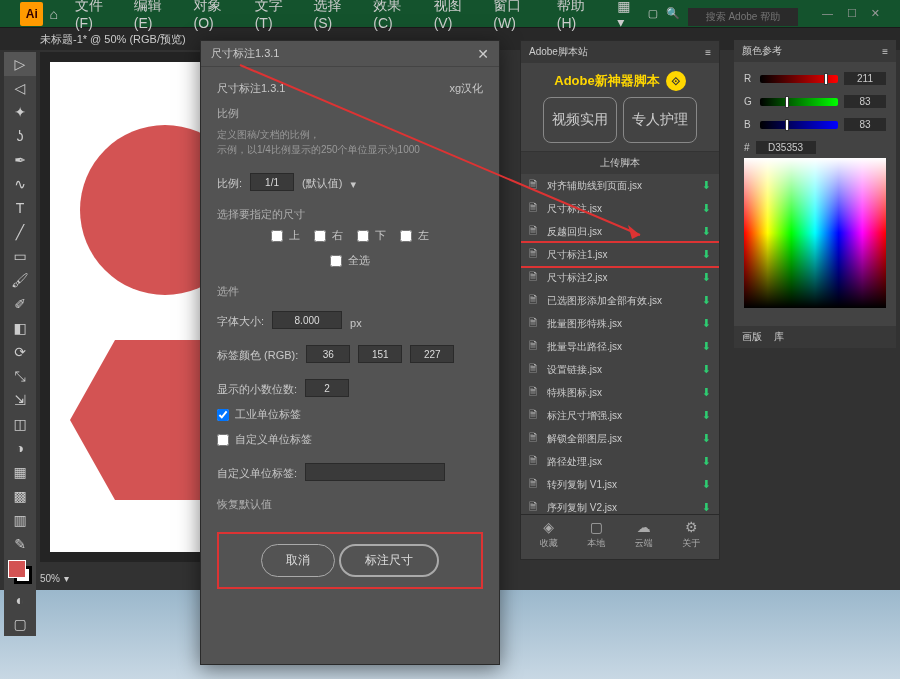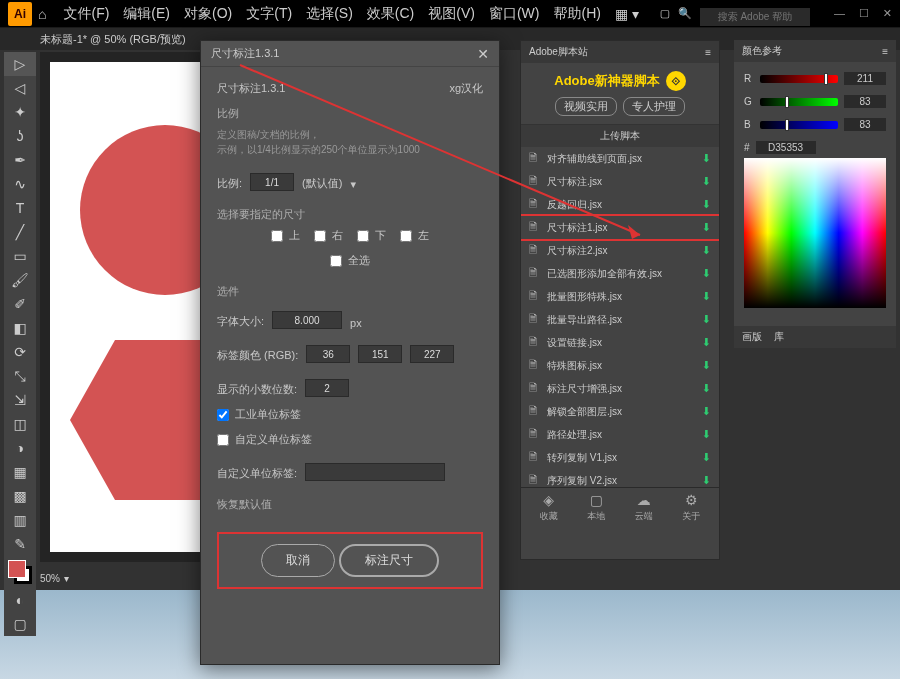--- a/index.html
+++ b/index.html
@@ -1,19 +1,19 @@
 <!DOCTYPE html>
 <html><head>
 <meta charset="utf-8">
 <style>
 * { margin: 0; padding: 0; box-sizing: border-box; font-family: sans-serif; }
 body { width: 900px; height: 679px; background: #323232; color: #ccc; font-size: 11px; overflow: hidden; position: relative; }
 
 
-.menubar { height: 28px; background: #000000; display: flex; align-items: center; padding: 0 8px; border-bottom: 1px solid #1a1a1a; }
+.menubar { height: 28px; background: #14532d; display: flex; align-items: center; padding: 0 20px; border-bottom: 1px solid #1a1a1a; }
 .app-icon { width: 24px; height: 24px; background: #ff9a00; color: #330000; display: flex; align-items: center; justify-content: center; font-weight: bold; font-size: 12px; border-radius: 2px; margin-right: 6px; }
 .home-icon { color: #ccc; font-size: 14px; margin-right: 10px; }
 .menubar-item { padding: 0 7px; cursor: pointer; font-size: 14px; }
 .menubar-right { margin-left: auto; display: flex; align-items: center; gap: 8px; }
 .win-controls { display: flex; gap: 14px; margin-left: 16px; color: #999; }
 
 
 .doctab-row { height: 22px; background: #282828; display: flex; align-items: center; padding-left: 40px; font-size: 11px; }
 
 
@@ -50,21 +50,21 @@
 .dlg-btn { border: 1px solid #aaa; border-radius: 18px; padding: 6px 24px; background: transparent; color: #ddd; cursor: pointer; font-size: 12px; }
 .dlg-btn.primary { border-width: 2px; }
 
 
 .panel { position: absolute; left: 520px; top: 40px; width: 200px; height: 520px; background: #434343; border: 1px solid #2a2a2a; }
 .panel-tab { height: 22px; background: #383838; display: flex; align-items: center; padding: 0 8px; font-size: 10px; }
 .panel-header { padding: 8px; text-align: center; border-bottom: 1px solid #333; }
 .panel-title { color: #ffd700; font-weight: bold; font-size: 13px; display: flex; align-items: center; justify-content: center; gap: 6px; }
 .panel-badge { width: 20px; height: 20px; border-radius: 50%; background: #ffd700; color: #333; display: inline-flex; align-items: center; justify-content: center; font-size: 11px; }
 .panel-subbtns { display: flex; gap: 6px; justify-content: center; margin-top: 6px; }
-.sub-btn { border: 1px solid #888; border-radius: 8px; padding: 1px 8px; font-size: 11px; }
+.sub-btn { border: 1px solid #888; border-radius: 8px; padding: 13px 8px; font-size: 14px; }
 .panel-section-title { text-align: center; padding: 4px; font-size: 10px; background: #3a3a3a; }
 .script-list { max-height: 340px; overflow: hidden; }
 .script-item { display: flex; align-items: center; padding: 3px 8px; font-size: 10px; gap: 6px; }
 .script-item .file-icon { width: 12px; color: #ccc; }
 .script-item .dl { margin-left: auto; color: #2ecc71; font-size: 11px; }
 .script-item.highlight { outline: 2px solid #d33; }
 .panel-footer { height: 40px; border-top: 1px solid #2a2a2a; display: flex; justify-content: space-around; align-items: center; padding: 4px; }
 .footer-btn { display: flex; flex-direction: column; align-items: center; font-size: 9px; gap: 2px; color: #aaa; }
 .footer-btn .i { font-size: 14px; }
 

